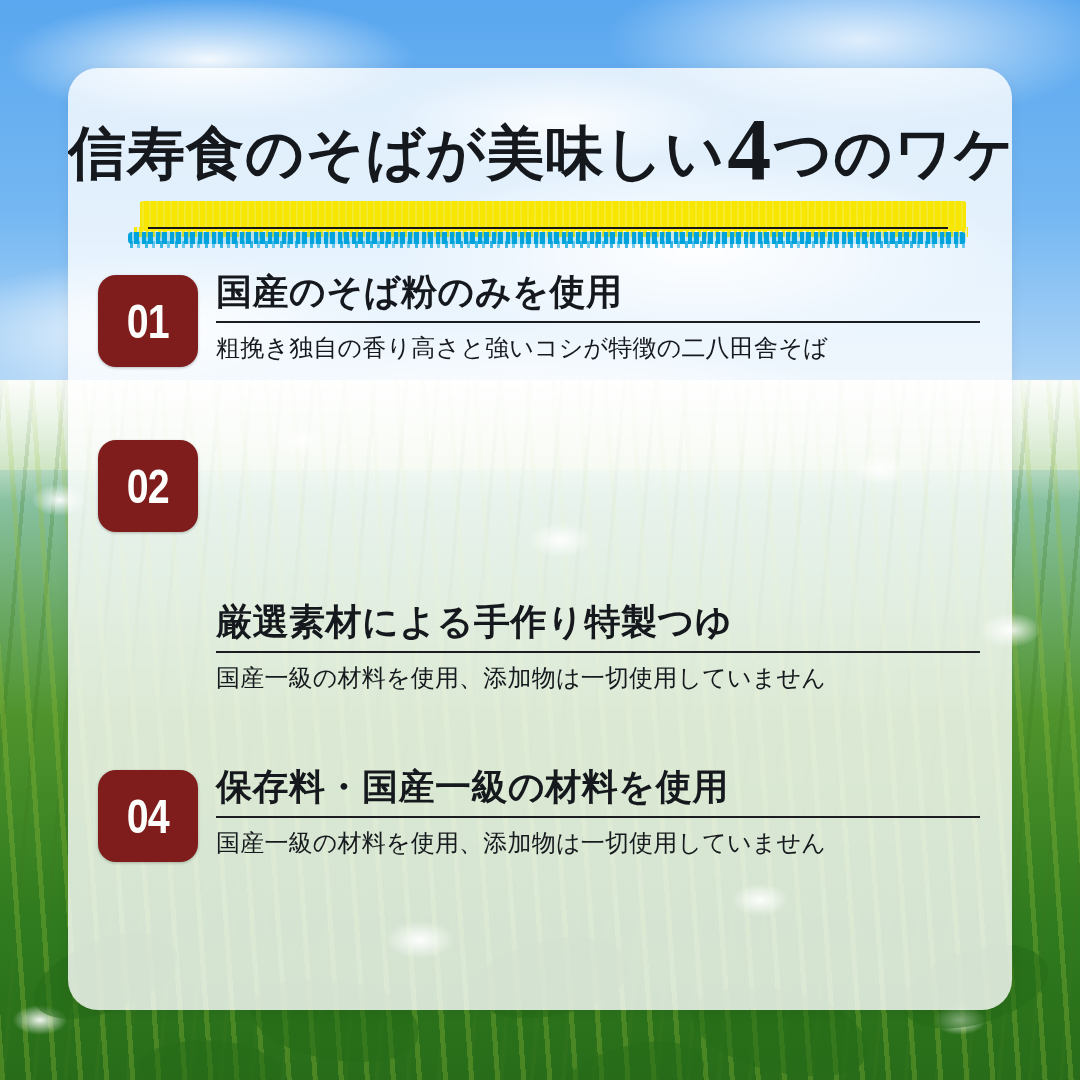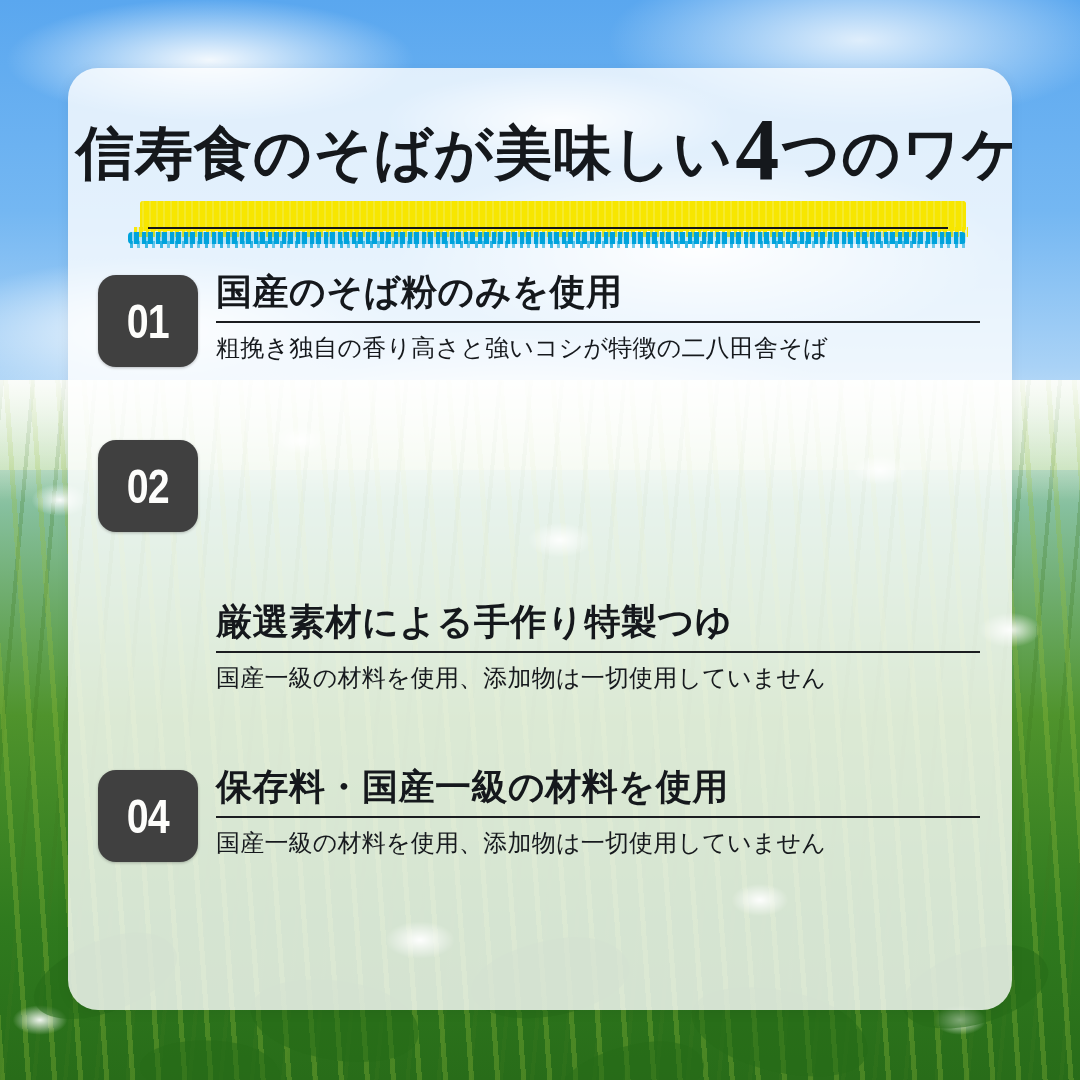--- a/index.html
+++ b/index.html
@@ -146,21 +146,21 @@
   }
   .brush .hairline {
     position: absolute;
     left: 20px; top: 26px;
     width: 800px; height: 2px;
     background: #14161a;
   }
 
   .title-text {
     position: absolute;
-    left: 8px;
+    left: 0;
     top: 0;
     width: 944px;
     text-align: center;
     font-family: "Liberation Serif", "DejaVu Serif", serif;
     font-weight: 700;
     font-size: 58px;
     line-height: 1;
     color: #15181c;
     white-space: nowrap;
     letter-spacing: 1px;
@@ -185,21 +185,21 @@
     height: 165px;
     padding-left: 30px;
   }
   .badge {
     position: absolute;
     left: 30px;
     top: 0;
     width: 100px;
     height: 92px;
     border-radius: 18px;
-    background: #404040;
+    background: #7f1d1d;
     color: #fdfdfb;
     display: flex;
     align-items: center;
     justify-content: center;
     font-family: "Liberation Sans Narrow", "Liberation Sans", sans-serif;
     font-weight: 700;
     font-size: 48px;
     letter-spacing: -1px;
     transform-origin: center;
     box-shadow: 0 1px 3px rgba(0,0,0,.25);

